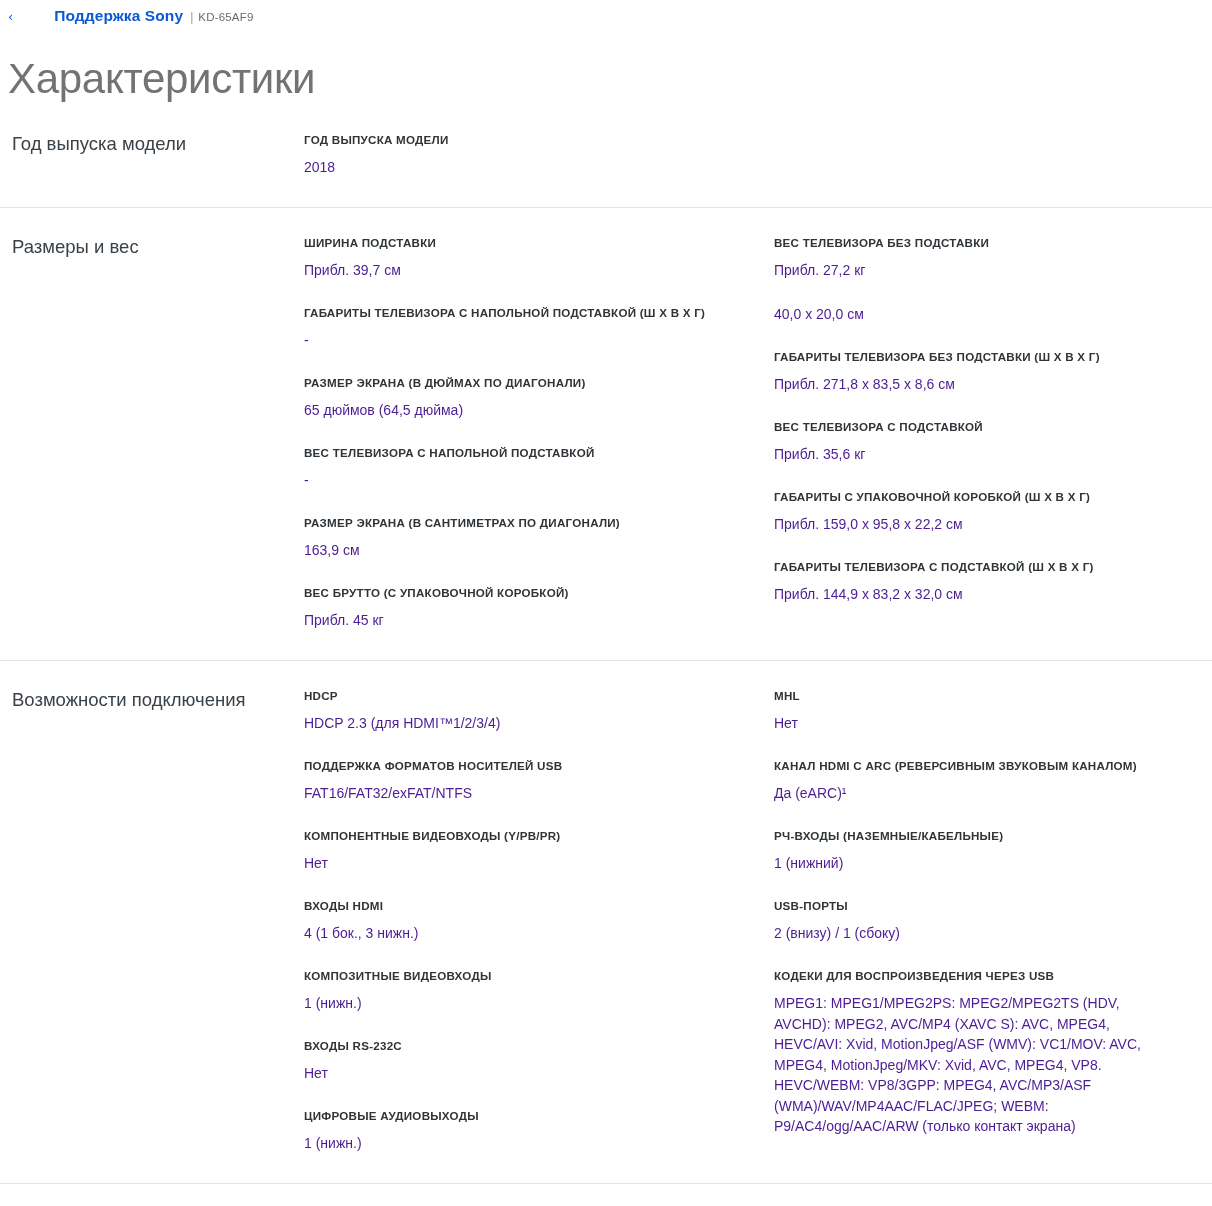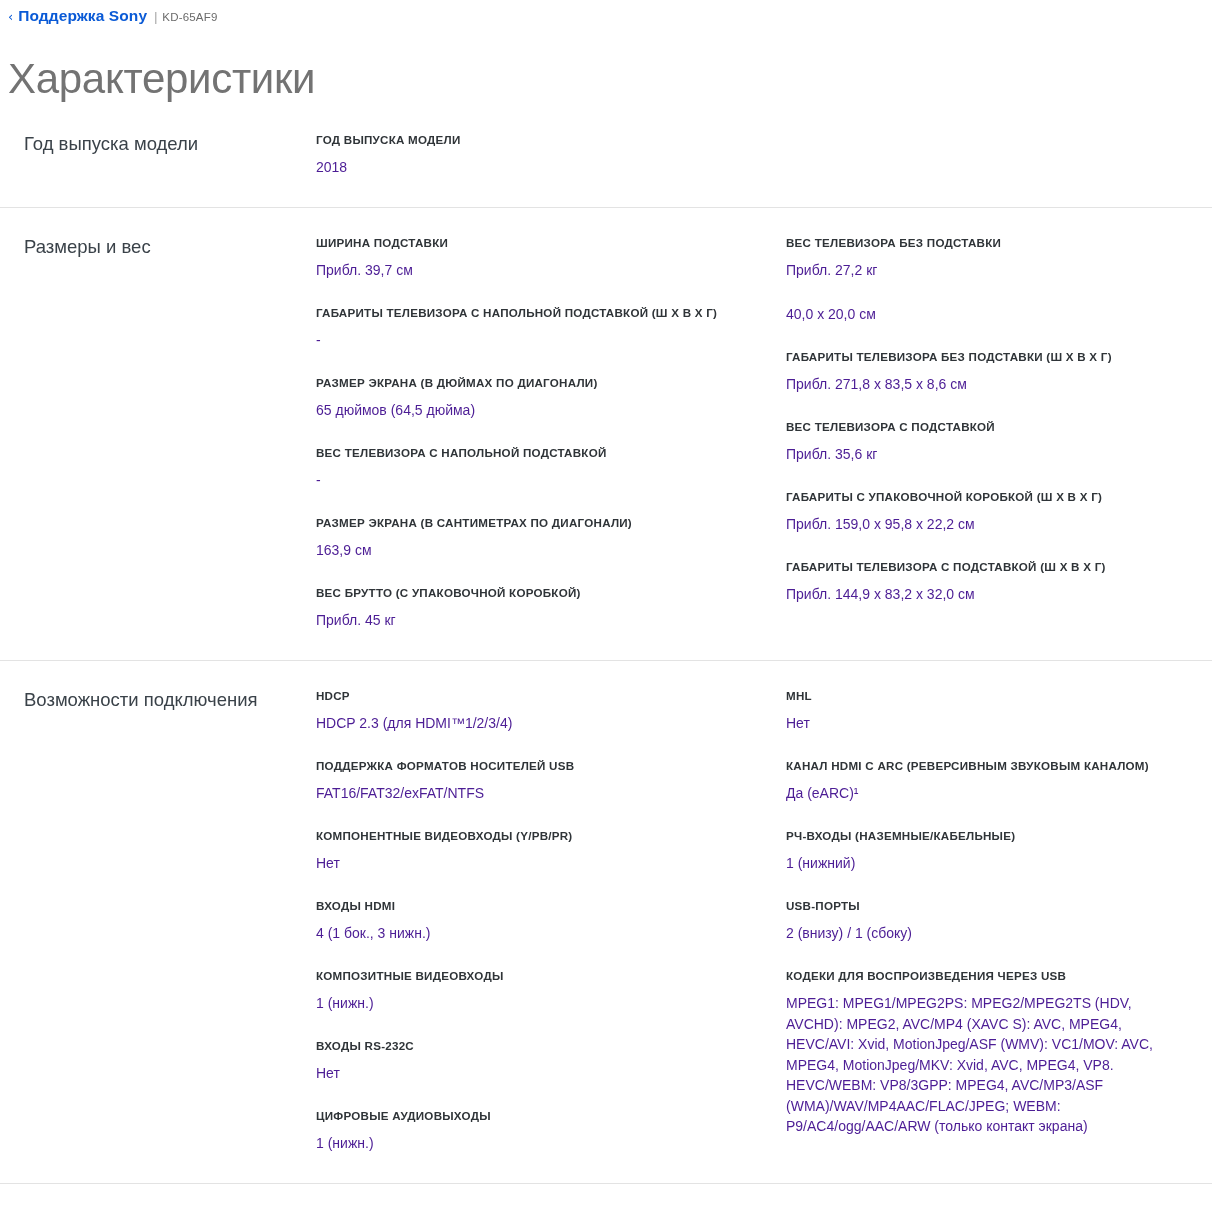--- a/index.html
+++ b/index.html
@@ -33,20 +33,21 @@
     font-size: 13px;
     margin-right: 5px;
     font-family: "DejaVu Sans", sans-serif;
   }
   .breadcrumb .crumb-link {
     color: #0a5ad6;
     font-size: 15.5px;
     font-weight: 700;
     letter-spacing: .1px;
     cursor: pointer;
+    margin-left: 36px;
   }
   .breadcrumb .crumb-sep {
     color: #9a9a9a;
     font-size: 12px;
     margin: 0 5px 0 7px;
   }
   .breadcrumb .crumb-model {
     color: #6b6b6b;
     font-size: 11.5px;
     letter-spacing: .2px;
@@ -59,21 +60,21 @@
     font-size: 42px;
     line-height: 52px;
     font-weight: 400;
     color: #737373;
     letter-spacing: -0.3px;
   }
 
   
   .section {
     border-bottom: 1px solid #e3e3e3;
-    padding: 26px 0 30px 16px;
+    padding: 26px 0 30px 4px;
     display: flex;
     align-items: flex-start;
   }
   .section:first-of-type {
     padding-top: 22px;
   }
   .section-title {
     width: 300px;
     flex: 0 0 300px;
     padding-left: 8px;

